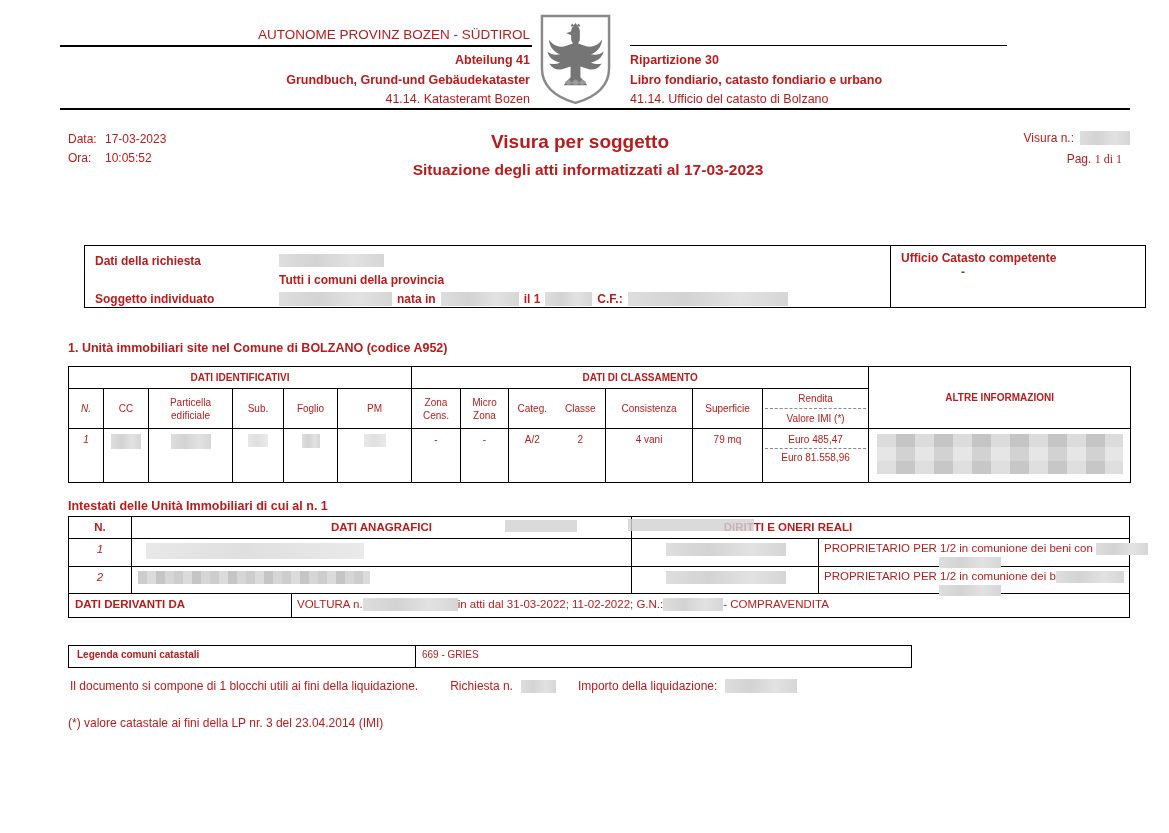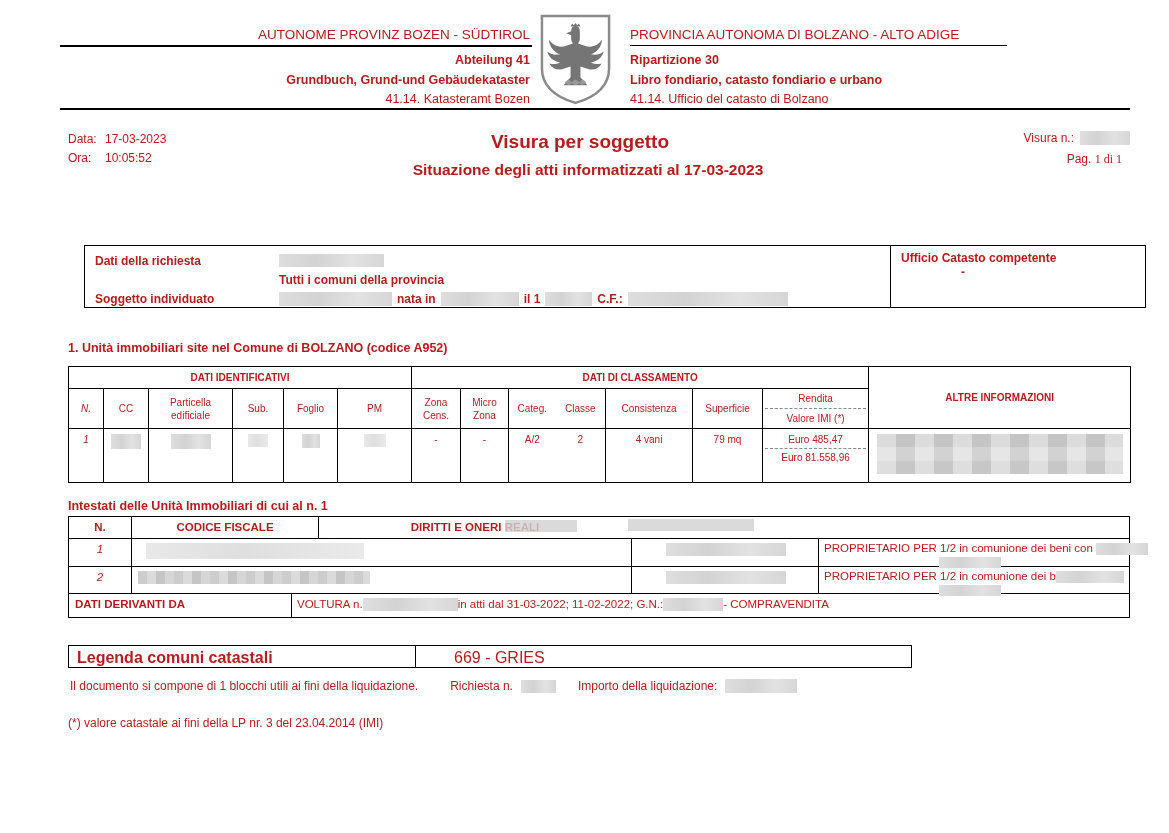--- a/index.html
+++ b/index.html
@@ -83,21 +83,21 @@
   .dir-line1 { padding:3px 0 0 5px; white-space:nowrap; }
   .dir-line2 { padding:1px 0 0 120px; }
   .c-der-label { width:222px; flex:none; font-weight:bold; padding:4px 0 0 6px; }
   .c-der-val { flex:1; padding:4px 0 0 5px; display:flex; align-items:flex-start; white-space:nowrap; }
   .t2-der { height:24px; }
 
   
   .ovl { background:#d2d2d2; opacity:0.82; z-index:3; }
 
   
-  .leg { left:68px; top:645px; width:844px; height:23px; border:1px solid #000; display:flex; font-size:16px;gap:32px; }
+  .leg { left:68px; top:645px; width:844px; height:23px; border:1px solid #000; display:flex; font-size:10px; }
   .leg-label { width:347px; flex:none; border-right:1px solid #000; font-weight:bold; padding:3px 0 0 8px; }
   .leg-value { flex:1; padding:3px 0 0 6px; }
 
   
   .foot-line { left:70px; top:679px; font-size:12px; display:flex; align-items:center; white-space:nowrap; }
   .foot-line .gap1 { margin-left:32px; }
   .foot-line .gap2 { margin-left:22px; }
   .foot-line .rd { margin-left:8px; }
   .footnote { left:68px; top:716px; font-size:12px; }
 </style>
@@ -122,21 +122,20 @@
         c-4 2 -8 2 -11 1 c3 5 8 7 13 6 l8.6 -3 v11 l-7 8 h24 l-7 -8 v-11 l8.6 3
         c5 1 10 -1 13 -6 c-3 1 -7 1 -11 -1 c6 -1 11 -4 13 -11 c-4 3 -8 3.8 -13 2.8
         c6 -2 10.5 -7 11.5 -15 c-4.5 6 -10.5 9 -18.5 6 l-6 -2 c1 -1.6 1.8 -2.8 1.8 -4.8 v-8
         c0 -3 -1.8 -5 -4.4 -5 z"></path>
       <path fill="#757575" d="M34.5 18 l-6 2.4 6 2.4 z"></path>
       <path fill="#757575" d="M33 13.5 l1.6-3 1.6 1.8 1.8-2.4 1.8 2.4 1.6-1.8 1.6 3 z"></path>
       <path fill="#9a9a9a" d="M27 70 l4-3 3 3 4-3 4 3 3-3 4 3 -4 3 -3-2 -4 2 -4-2 -3 2 z"></path>
     </svg>
   </div>
 
-  <div class="abs hdr-org-right">PROVINCIA AUTONOMA DI BOLZANO - ALTO ADIGE</div>
   <div class="abs rule-right"></div>
   <div class="abs hdr-lines-right">
     <div class="b">Ripartizione 30</div>
     <div class="b">Libro fondiario, catasto fondiario e urbano</div>
     <div>41.14. Ufficio del catasto di Bolzano</div>
   </div>
   <div class="abs rule-bottom"></div>
 
   <div class="abs meta-date">
     <div><span class="lbl">Data:</span><span>17-03-2023</span></div>
@@ -249,21 +248,21 @@
           </td>
     </tr>
   </tbody>
     </table>
 
   <div class="abs sec2-title">Intestati delle Unità Immobiliari di cui al n. 1</div>
 
   <div class="abs t2">
     <div class="t2-row t2-hdr">
       <div class="t2-cell c-n">N.</div>
-      <div class="t2-cell c-cod">CODICE FISCALE</div>
+      <div class="t2-cell c-ana">DATI ANAGRAFICI</div>
       <div class="t2-cell c-dir">DIRITTI E ONERI REALI</div>
     </div>
     <div class="t2-row t2-r1">
       <div class="t2-cell c-n i pad">1</div>
       <div class="t2-cell c-ana pad"><span class="rd rd-light" style="width:218px;height:16px;margin-left:10px;"></span></div>
       <div class="t2-cell c-cod pad"><span class="rd" style="width:120px;height:13px;margin-left:30px;"></span></div>
       <div class="t2-cell c-dir">
         <div class="dir-line1"><span>PROPRIETARIO PER 1/2 in comunione dei beni con</span> <span class="rd" style="width:52px;height:12px;"></span></div>
         <div class="dir-line2"><span class="rd" style="width:62px;height:11px;"></span></div>
       </div>

